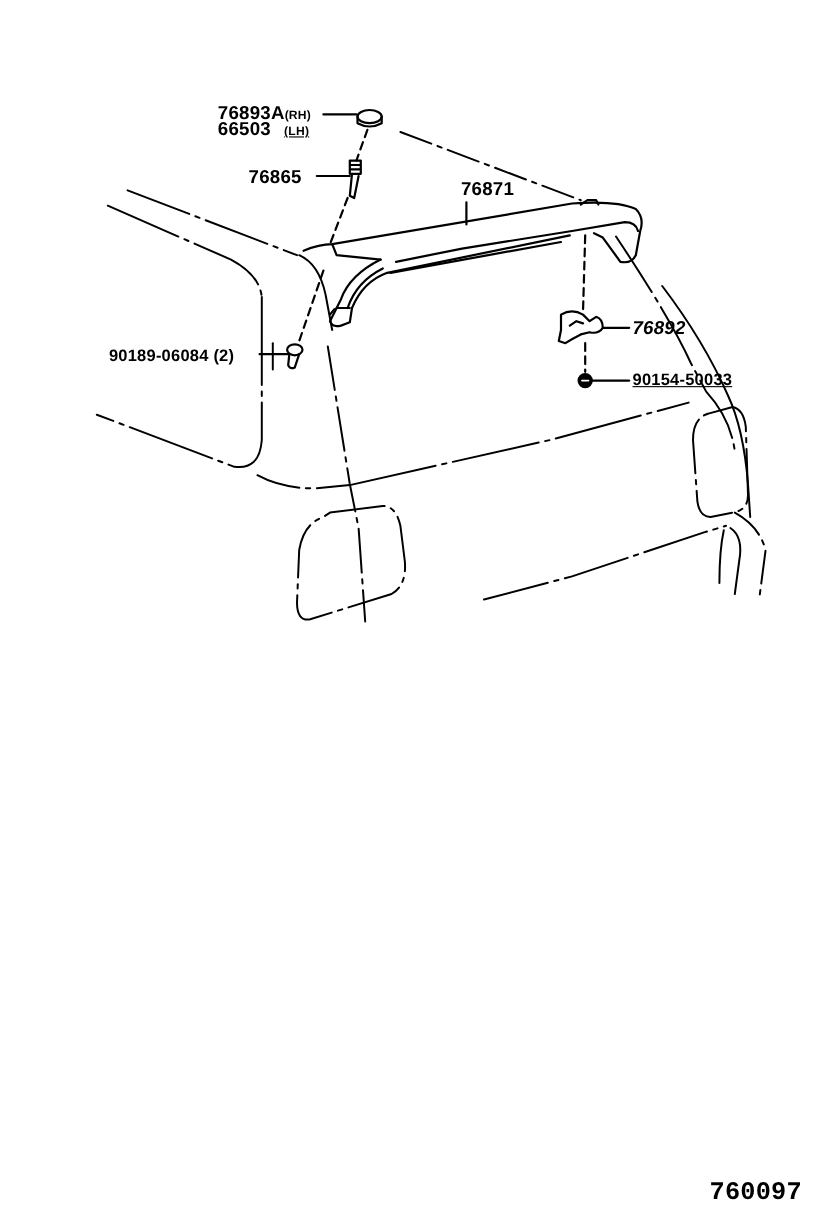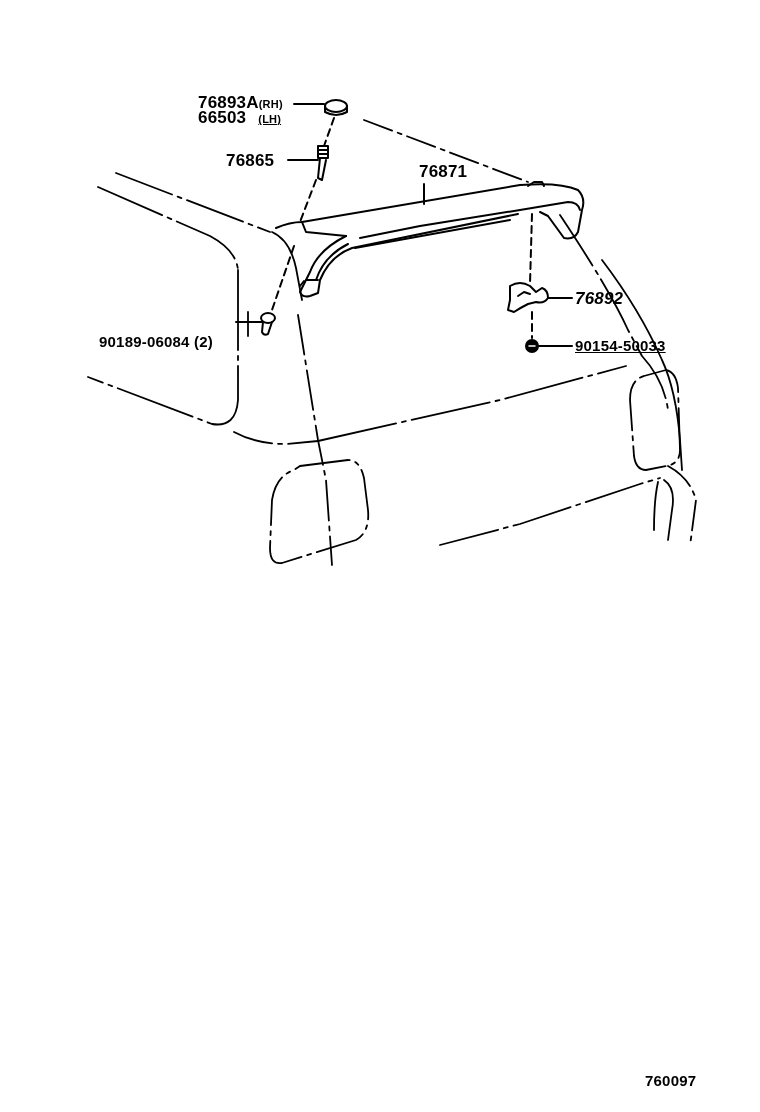--- a/index.html
+++ b/index.html
@@ -11,21 +11,21 @@
       font-family: "Liberation Sans", sans-serif;
       font-weight: bold;
       color: #000;
       white-space: nowrap;
       line-height: 1;
       letter-spacing: 0.2px;
     }
     .big { font-size: 17px; }
     .small { font-size: 11px; }
     .mid { font-size: 15px; }
-    .fig { font-size: 15px; }
+    .fig { font-size: 23px; font-family: Liberation Mono, monospace; }
   </style>
 </head>
 <body>
 
 <div class="canvas">
 
   <svg width="760" height="1112" viewBox="0 0 760 1112" fill="none" stroke="#000" stroke-width="2" stroke-linecap="round" stroke-linejoin="round">
 
     <g stroke-width="1.8">
 
@@ -121,21 +121,21 @@
   </div>
   <div class="lbl big" style="left:198px; top:109px;">
     <span>66503</span><span class="small" style="margin-left:12px;text-decoration:underline;">(LH)</span>
   </div>
   <div class="lbl big" style="left:226px; top:152px;">
     <span>76865</span>
   </div>
   <div class="lbl big" style="left:391px; top:163px;margin-left:28px;">
     <span>76871</span>
   </div>
-  <div class="lbl mid" style="left:99px; top:334px;">
+  <div class="lbl mid" style="left:99px; top:316px;">
     <span>90189-06084</span>
     <span>(2)</span>
   </div>
   <div class="lbl big" style="left:575px; top:290px;font-style:italic;">
     <span>76892</span>
   </div>
   <div class="lbl mid" style="left:575px; top:338px;text-decoration:underline;">
     <span>90154-50033</span>
   </div>
 

